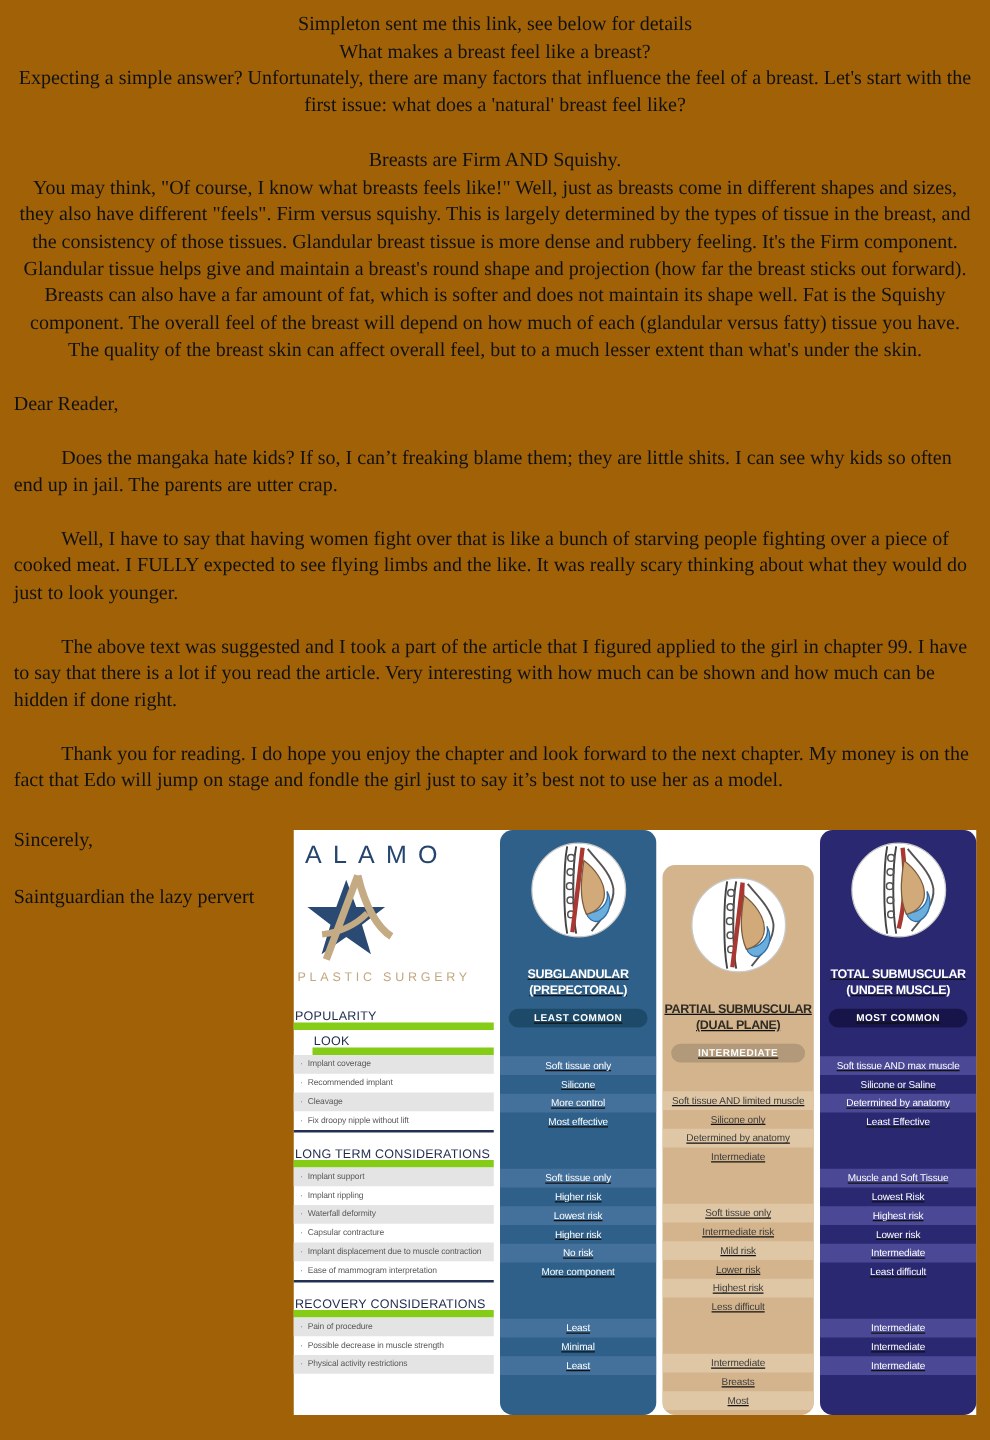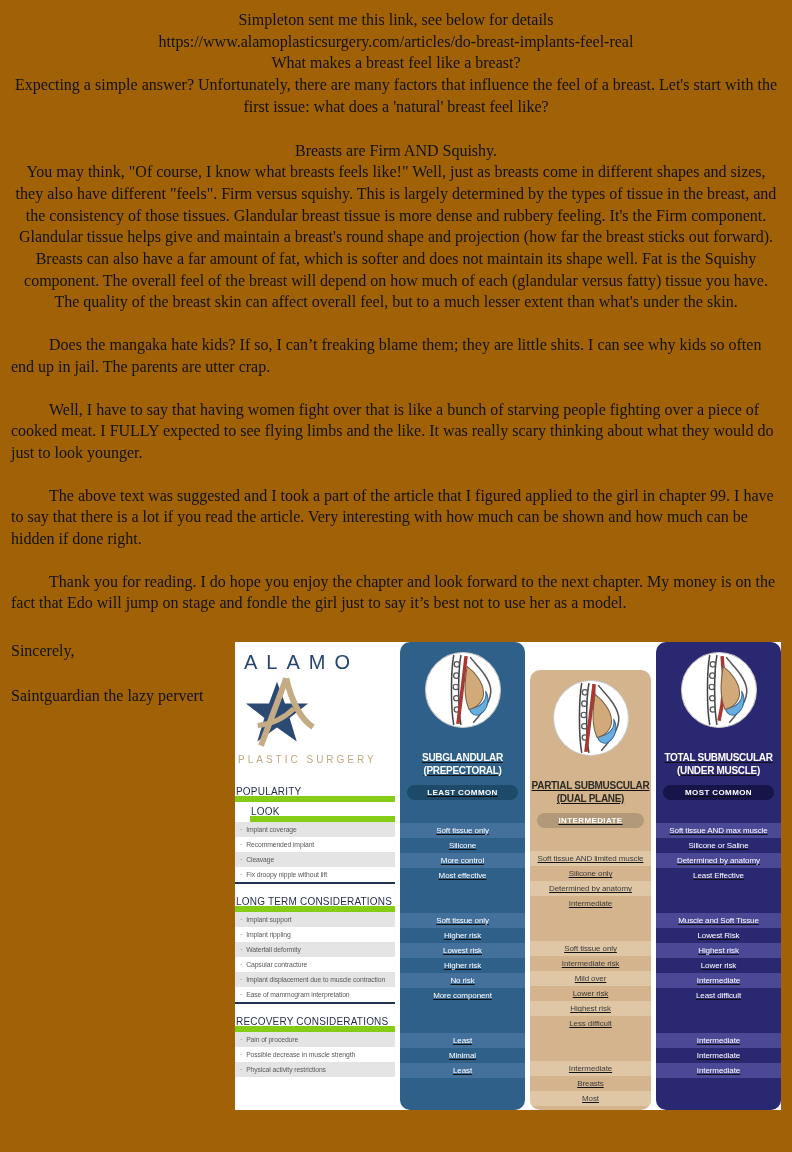--- a/index.html
+++ b/index.html
@@ -70,28 +70,28 @@
 
   .clear { clear: both; }
 </style>
 </head>
 <body>
 
 <div class="page">
 
   <div class="intro">
     <div>Simpleton sent me this link, see below for details</div>
-    <div>https://www.alamoplasticsurgery.com/articles/do-breast-implants-feel-real</div>
     <div>What makes a breast feel like a breast?</div>
     <div>Expecting a simple answer?  Unfortunately, there are many factors that influence the feel of a breast. Let's start with the first issue: what does a 'natural' breast feel like?</div>
   </div>
 
   <div class="centered-head">Breasts are Firm AND Squishy.</div>
   <div class="centered-body">You may think, "Of course, I know what breasts feels like!" Well, just as breasts come in different shapes and sizes, they also have different "feels". Firm versus squishy. This is largely determined by the types of tissue in the breast, and the consistency of those tissues. Glandular breast tissue is more dense and rubbery feeling. It's the Firm component. Glandular tissue helps give and maintain a breast's round shape and projection (how far the breast sticks out forward). Breasts can also have a far amount of fat, which is softer and does not maintain its shape well. Fat is the Squishy component. The overall feel of the breast will depend on how much of each (glandular versus fatty) tissue you have. The quality of the breast skin can affect overall feel, but to a much lesser extent than what's under the skin.</div>
 
+  <p class="salutation">Dear Reader,</p>
   <p class="para">Does the mangaka hate kids?  If so,  I can’t freaking blame them; they are little shits.  I can see why kids so often end up in jail.  The parents are utter crap.</p>
   <p class="para">Well, I have to say that having women fight over that is like a bunch of starving people fighting over a piece of cooked meat.  I FULLY expected to see flying limbs and the like.  It was really scary thinking about what they would do just to look younger.</p>
   <p class="para">The above text was suggested and I took a part of the article that I figured applied to the girl in chapter 99.  I have to say that there is a lot if you read the article.  Very interesting with how much can be shown and how much can be hidden if done right.</p>
   <p class="para">Thank you for reading.  I do hope you enjoy the chapter and look forward to the next chapter.  My money is on the fact that Edo will jump on stage and fondle the girl just to say it’s best not to use her as a model.</p>
 
   <div class="closing-wrap">
 
     <aside class="infographic">
 
       <div class="ig-labels" id="ig-labels">
@@ -241,21 +241,21 @@
         <div class="ig-col-body">
             <div class="ig-vspacer first"></div>
             <div class="ig-vrow" style="background: rgb(223, 198, 164); color: rgb(60, 60, 60);">Soft tissue AND limited muscle</div>
             <div class="ig-vrow" style="color: rgb(60, 60, 60);">Silicone only</div>
             <div class="ig-vrow" style="background: rgb(223, 198, 164); color: rgb(60, 60, 60);">Determined by anatomy</div>
             <div class="ig-vrow" style="color: rgb(60, 60, 60);">Intermediate</div>
             <div class="ig-vgap"></div>
             <div class="ig-vspacer"></div>
             <div class="ig-vrow" style="background: rgb(223, 198, 164); color: rgb(60, 60, 60);">Soft tissue only</div>
             <div class="ig-vrow" style="color: rgb(60, 60, 60);">Intermediate risk</div>
-            <div class="ig-vrow" style="background: rgb(223, 198, 164); color: rgb(60, 60, 60);">Mild over</div>
+            <div class="ig-vrow" style="background: rgb(223, 198, 164); color: rgb(60, 60, 60);">Mild risk</div>
             <div class="ig-vrow" style="color: rgb(60, 60, 60);">Lower risk</div>
             <div class="ig-vrow" style="background: rgb(223, 198, 164); color: rgb(60, 60, 60);">Highest risk</div>
             <div class="ig-vrow" style="color: rgb(60, 60, 60);">Less difficult</div>
             <div class="ig-vgap"></div>
             <div class="ig-vspacer"></div>
             <div class="ig-vrow" style="background: rgb(223, 198, 164); color: rgb(60, 60, 60);">Intermediate</div>
             <div class="ig-vrow" style="color: rgb(60, 60, 60);">Breasts</div>
             <div class="ig-vrow" style="background: rgb(223, 198, 164); color: rgb(60, 60, 60);">Most</div>
           </div>
       </div>

